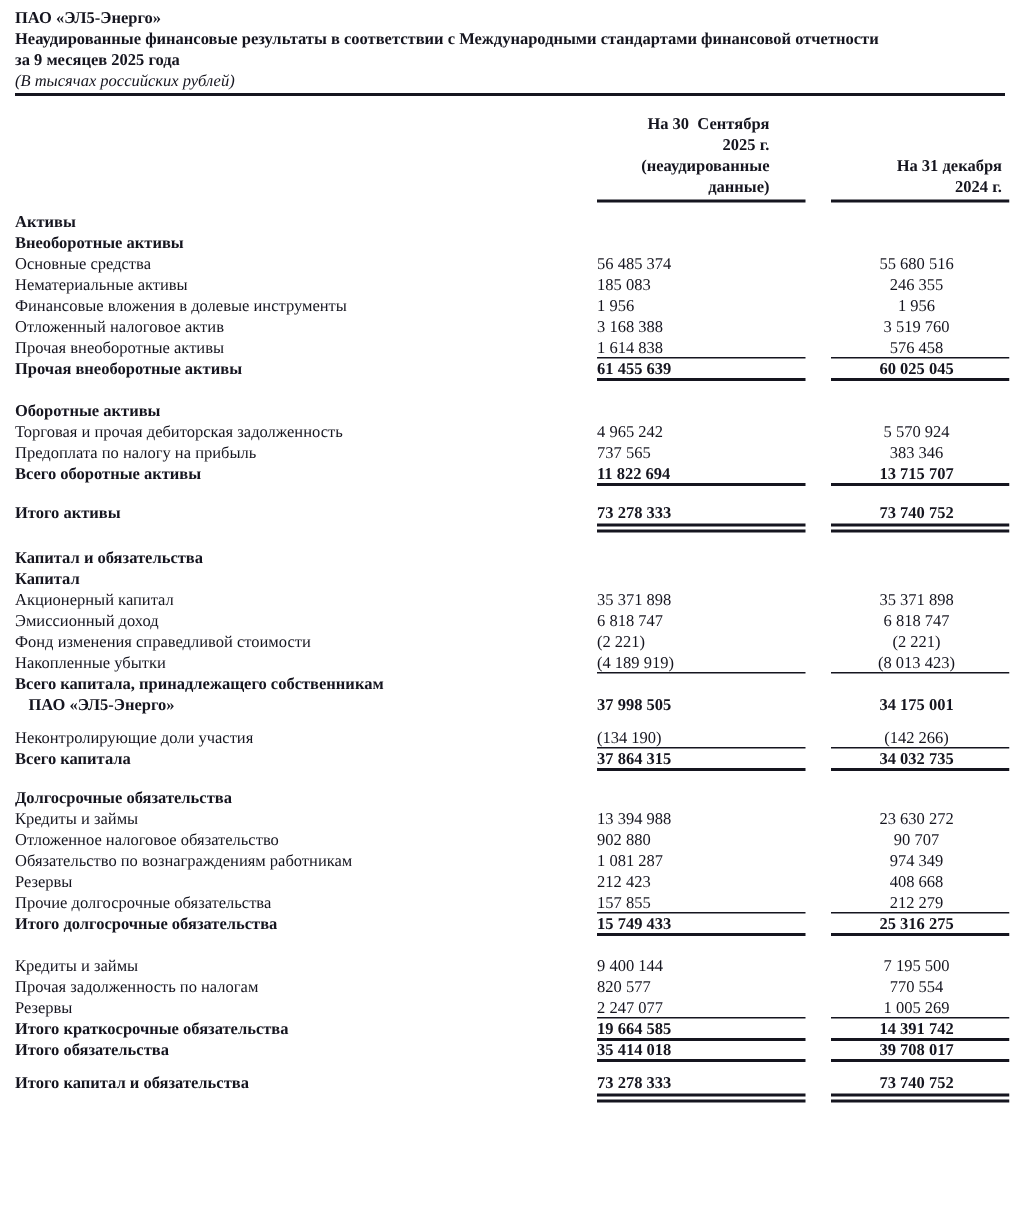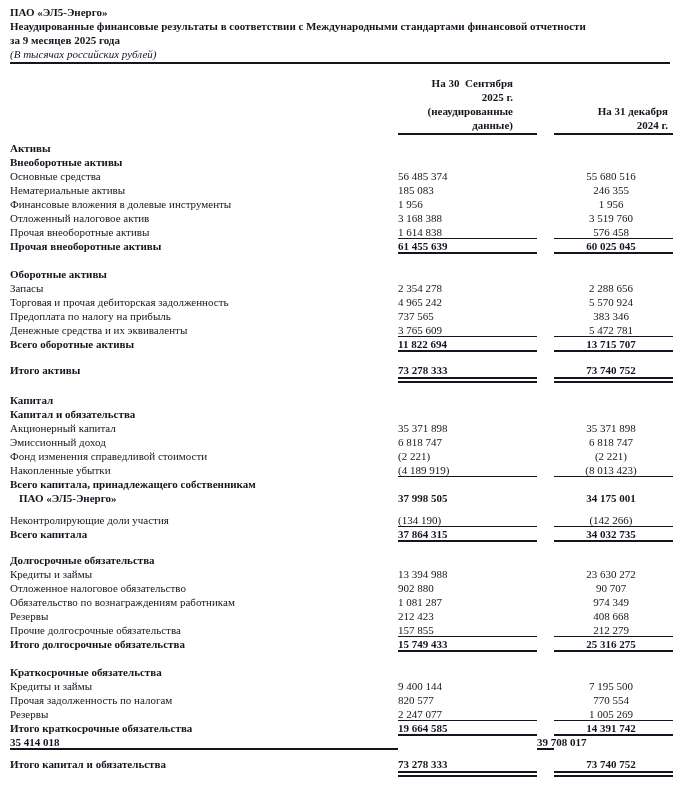--- a/index.html
+++ b/index.html
@@ -135,65 +135,53 @@
         <div class="c2">60 025 045</div>
       </div>
       <div class="gaprow" style="height: 14px;"></div>
       <div class="row section">
         <div class="lbl">Оборотные активы</div>
         <div class="c1"></div>
         <div class="sp"></div>
         <div class="c2"></div>
       </div>
       <div class="row item">
-        <div class="lbl">Запасы</div>
-        <div class="c1">2 354 278</div>
-        <div class="sp"></div>
-        <div class="c2">2 288 656</div>
-      </div>
-      <div class="row item">
         <div class="lbl">Торговая и прочая дебиторская задолженность</div>
         <div class="c1">4 965 242</div>
         <div class="sp"></div>
         <div class="c2">5 570 924</div>
       </div>
       <div class="row item">
         <div class="lbl">Предоплата по налогу на прибыль</div>
         <div class="c1">737 565</div>
         <div class="sp"></div>
         <div class="c2">383 346</div>
-      </div>
-      <div class="row item rule-thin">
-        <div class="lbl">Денежные средства и их эквиваленты</div>
-        <div class="c1">3 765 609</div>
-        <div class="sp"></div>
-        <div class="c2">5 472 781</div>
       </div>
       <div class="row total rule-thick">
         <div class="lbl">Всего оборотные активы</div>
         <div class="c1">11 822 694</div>
         <div class="sp"></div>
         <div class="c2">13 715 707</div>
       </div>
       <div class="gaprow" style="height: 12px;"></div>
       <div class="row grand rule-double">
         <div class="lbl">Итого активы</div>
         <div class="c1">73 278 333</div>
         <div class="sp"></div>
         <div class="c2">73 740 752</div>
       </div>
       <div class="gaprow" style="height: 16px;"></div>
       <div class="row section">
+        <div class="lbl">Капитал и обязательства</div>
+        <div class="c1"></div>
+        <div class="sp"></div>
+        <div class="c2"></div>
+      </div>
+      <div class="row section">
         <div class="lbl">Капитал</div>
-        <div class="c1"></div>
-        <div class="sp"></div>
-        <div class="c2"></div>
-      </div>
-      <div class="row section">
-        <div class="lbl">Капитал и обязательства</div>
         <div class="c1"></div>
         <div class="sp"></div>
         <div class="c2"></div>
       </div>
       <div class="row item">
         <div class="lbl">Акционерный капитал</div>
         <div class="c1">35 371 898</div>
         <div class="sp"></div>
         <div class="c2">35 371 898</div>
       </div>
@@ -274,26 +262,20 @@
         <div class="sp"></div>
         <div class="c2">212 279</div>
       </div>
       <div class="row total rule-thick">
         <div class="lbl">Итого долгосрочные обязательства</div>
         <div class="c1">15 749 433</div>
         <div class="sp"></div>
         <div class="c2">25 316 275</div>
       </div>
       <div class="gaprow" style="height: 14px;"></div>
-      <div class="row section">
-        <div class="lbl">Краткосрочные обязательства</div>
-        <div class="c1"></div>
-        <div class="sp"></div>
-        <div class="c2"></div>
-      </div>
       <div class="row item">
         <div class="lbl">Кредиты и займы</div>
         <div class="c1">9 400 144</div>
         <div class="sp"></div>
         <div class="c2">7 195 500</div>
       </div>
       <div class="row item">
         <div class="lbl">Прочая задолженность по налогам</div>
         <div class="c1">820 577</div>
         <div class="sp"></div>
@@ -305,20 +287,21 @@
         <div class="sp"></div>
         <div class="c2">1 005 269</div>
       </div>
       <div class="row total rule-thick">
         <div class="lbl">Итого краткосрочные обязательства</div>
         <div class="c1">19 664 585</div>
         <div class="sp"></div>
         <div class="c2">14 391 742</div>
       </div>
       <div class="row total rule-thick">
+        <div class="lbl">Итого обязательства</div>
         <div class="c1">35 414 018</div>
         <div class="sp"></div>
         <div class="c2">39 708 017</div>
       </div>
       <div class="gaprow" style="height: 8px;"></div>
       <div class="row grand rule-double">
         <div class="lbl">Итого капитал и обязательства</div>
         <div class="c1">73 278 333</div>
         <div class="sp"></div>
         <div class="c2">73 740 752</div>

